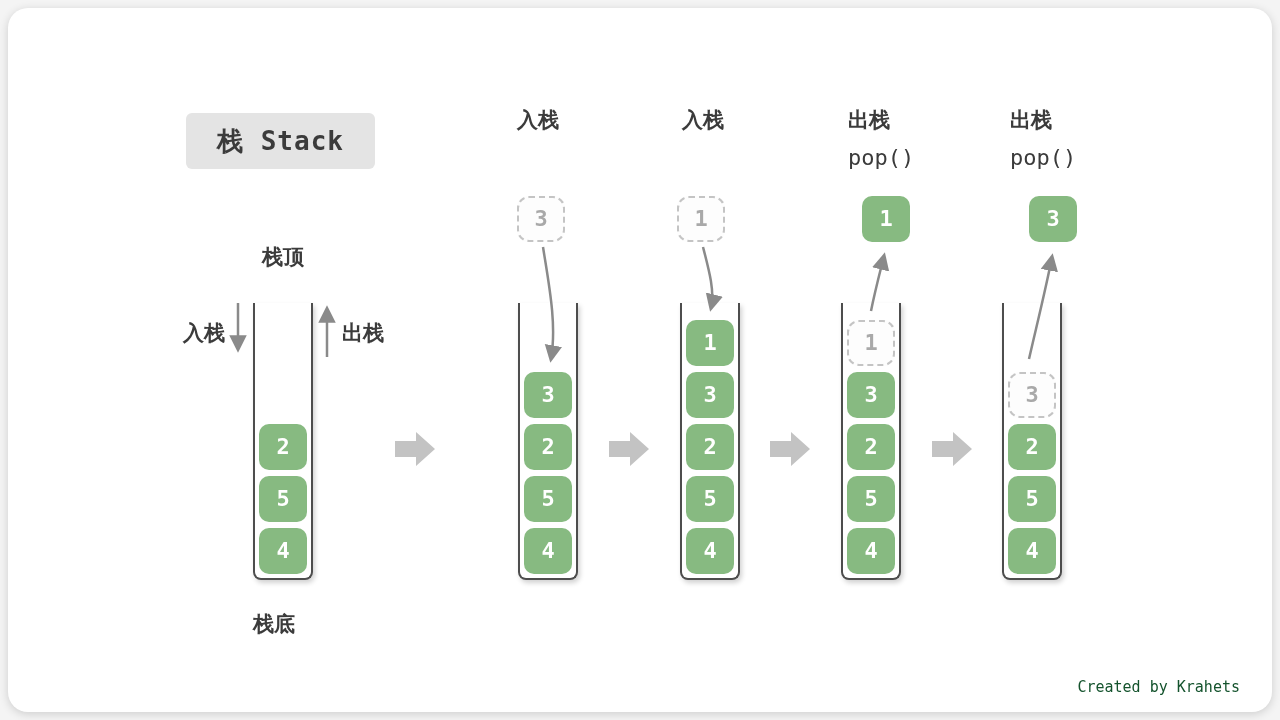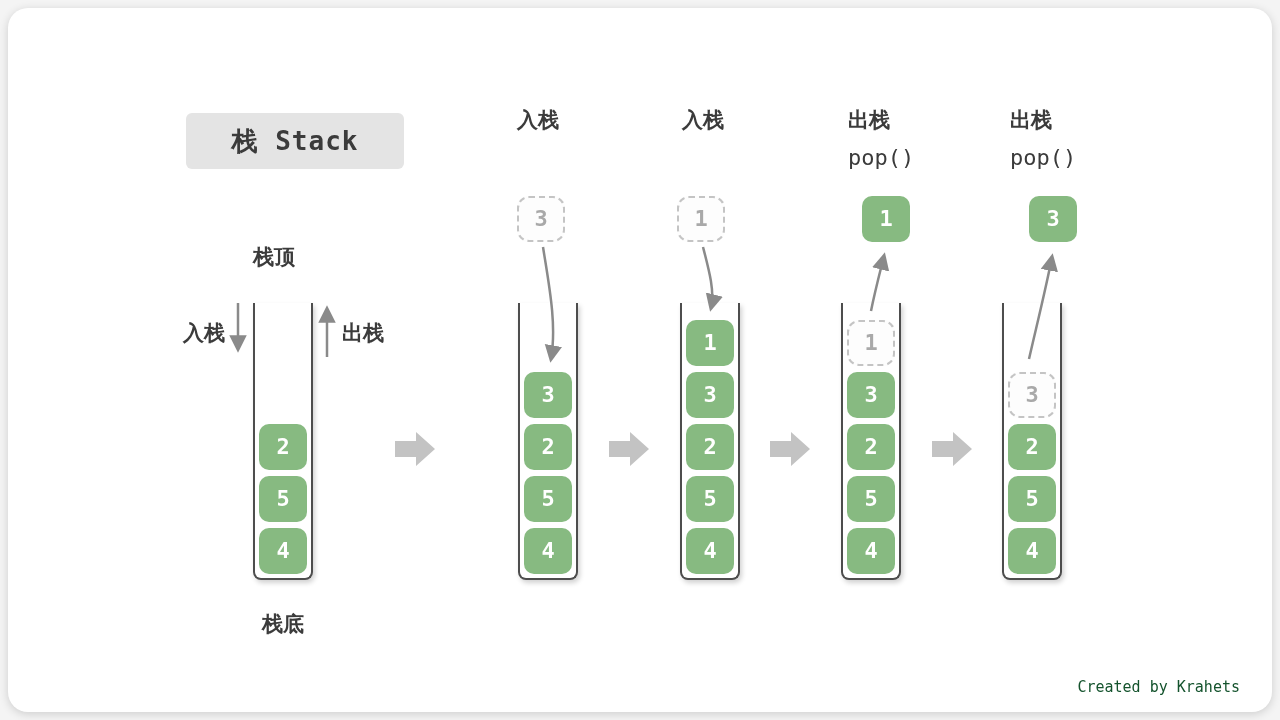--- a/index.html
+++ b/index.html
@@ -1,19 +1,19 @@
 <!DOCTYPE html>
 <html><head>
 <meta charset="utf-8">
 <style>
   html,body{margin:0;padding:0;background:#f4f4f4;font-family:"Liberation Sans",sans-serif;}
   .stage{position:relative;width:1280px;height:720px;overflow:hidden;background:#f4f4f4;}
   .card{position:absolute;left:8px;top:8px;right:8px;bottom:8px;background:#ffffff;border-radius:20px;
         box-shadow:0 2px 10px rgba(0,0,0,0.16);}
-  .title-box{position:absolute;left:186px;top:113px;width:218px;height:56px;background:#e4e4e4;
+  .title-box{position:absolute;left:186px;top:113px;width:189px;height:56px;background:#e4e4e4;
              border-radius:6px;display:flex;align-items:center;justify-content:center;
              font:700 26px "DejaVu Sans Mono",monospace;color:#3b3b3b;letter-spacing:1px;}
   .cn-label{position:absolute;font:700 21px "Liberation Sans",sans-serif;color:#3b3b3b;}
   .col-header{position:absolute;top:106px;width:160px;}
   .h-cn{font:700 21px "Liberation Sans",sans-serif;color:#3b3b3b;margin-bottom:11px;}
   .h-code{font:400 22px "DejaVu Sans Mono",monospace;color:#3b3b3b;}
   .h-code .arg{color:#5fa255;font-weight:700;}
   .stack-container{position:absolute;top:303px;width:60px;height:277px;background:#ffffff;
                    border-left:2px solid #4d4d4d;border-right:2px solid #4d4d4d;border-bottom:2px solid #4d4d4d;
                    border-radius:0 0 8px 8px;box-sizing:border-box;box-shadow:2px 3px 5px rgba(0,0,0,0.18);}
@@ -42,22 +42,22 @@
   </div>
   <div class="col-header" style="left:848px">
     <div class="h-cn">出栈</div>
     <div class="h-code"><span>pop()</span><span class="arg"></span><span></span></div>
   </div>
   <div class="col-header" style="left:1010px">
     <div class="h-cn">出栈</div>
     <div class="h-code"><span>pop()</span><span class="arg"></span><span></span></div>
   </div>
 
-  <div class="cn-label" style="left:253px;top:243px;width:60px;text-align:left">栈顶</div>
-  <div class="cn-label" style="left:253px;top:610px;width:60px;text-align:center">栈底</div>
+  <div class="cn-label" style="left:253px;top:243px;width:60px;text-align:center">栈顶</div>
+  <div class="cn-label" style="left:253px;top:610px;width:60px;text-align:left">栈底</div>
   <div class="cn-label" style="left:153px;top:319px;width:72px;text-align:right">入栈</div>
   <div class="cn-label" style="left:342px;top:319px">出栈</div>
 
   <div id="stacks-layer">
       <div class="stack-container" style="left: 253px;">
         <div class="cell solid" style="top: 121px;">2</div>
         <div class="cell solid" style="top: 173px;">5</div>
         <div class="cell solid" style="top: 225px;">4</div>
       </div>
       <div class="stack-container" style="left: 518px;">

